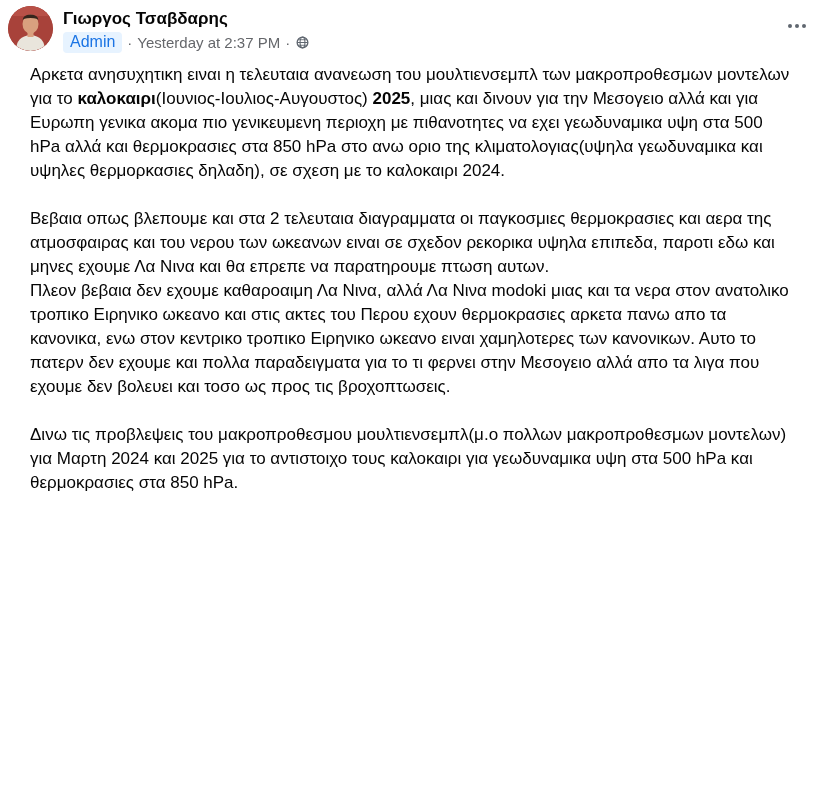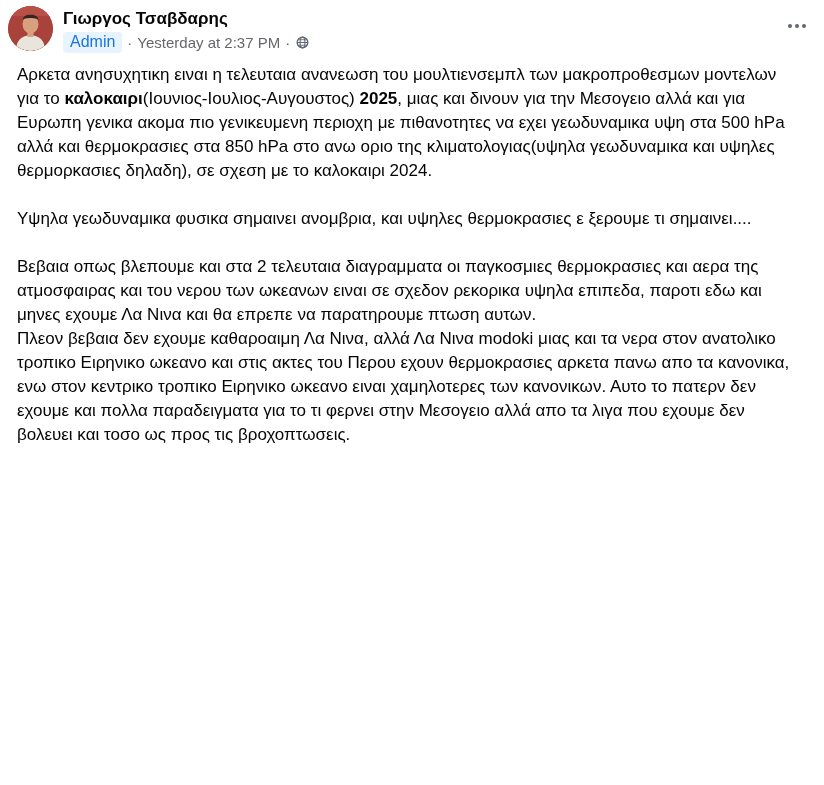--- a/index.html
+++ b/index.html
@@ -74,21 +74,21 @@
     cursor: pointer;
     border-radius: 50%;
   }
   .options-dot {
     width: 4px;
     height: 4px;
     border-radius: 50%;
     background: #606770;
   }
   .post-body {
-    padding: 10px 30px 0 17px;
+    padding: 10px 30px 0 30px;
     font-size: 17px;
     line-height: 24px;
     color: #050505;
   }
   .post-body p {
     margin: 0 0 24px 0;
     white-space: pre-wrap;
   }
   .post-body b { font-weight: 700; }
 </style>
@@ -139,18 +139,18 @@
     <div class="options-button" title="">
       <span class="options-dot"></span>
       <span class="options-dot"></span>
       <span class="options-dot"></span>
     </div>
 
   </div>
 
   <div class="post-body">
       <p><span>Αρκετα ανησυχητικη ειναι η τελευταια ανανεωση του μουλτιενσεμπλ των μακροπροθεσμων μοντελων για το </span><b>καλοκαιρι</b><span>(Ιουνιος-Ιουλιος-Αυγουστος) </span><b>2025</b><span>, μιας και δινουν για την Μεσογειο αλλά και για Ευρωπη γενικα ακομα πιο γενικευμενη περιοχη με πιθανοτητες να εχει γεωδυναμικα υψη στα 500 hPa αλλά και θερμοκρασιες στα 850 hPa στο ανω οριο της κλιματολογιας(υψηλα γεωδυναμικα και υψηλες θερμορκασιες δηλαδη), σε σχεση με το καλοκαιρι 2024.</span></p>
-      <p><span>Υψηλα γεωδυναμικα φυσικα σημαινει ανομβρια, και υψηλες θερμοκρασιες ε ξερουμε τι σημαινει....</span></p>
       <p><span>Βεβαια οπως βλεπουμε και στα 2 τελευταια διαγραμματα οι παγκοσμιες θερμοκρασιες και αερα της ατμοσφαιρας και του νερου των ωκεανων ειναι σε σχεδον ρεκορικα υψηλα επιπεδα, παροτι εδω και μηνες εχουμε Λα Νινα και θα επρεπε να παρατηρουμε πτωση αυτων.
 Πλεον βεβαια δεν εχουμε καθαροαιμη Λα Νινα, αλλά Λα Νινα modoki μιας και τα νερα στον ανατολικο τροπικο Ειρηνικο ωκεανο και στις ακτες του Περου εχουν θερμοκρασιες αρκετα πανω απο τα κανονικα, ενω στον κεντρικο τροπικο Ειρηνικο ωκεανο ειναι χαμηλοτερες των κανονικων. Αυτο το πατερν δεν εχουμε και πολλα παραδειγματα για το τι φερνει στην Μεσογειο αλλά απο τα λιγα που εχουμε δεν βολευει και τοσο ως προς τις βροχοπτωσεις.</span></p>
+      <p><span>Δινω τις προβλεψεις του μακροπροθεσμου μουλτιενσεμπλ(μ.ο πολλων μακροπροθεσμων μοντελων) για Μαρτη 2024 και 2025 για το αντιστοιχο τους καλοκαιρι για γεωδυναμικα υψη στα 500 hPa και θερμοκρασιες στα 850 hPa.</span></p>
     </div>
 
 </div>
 
 </body></html>

